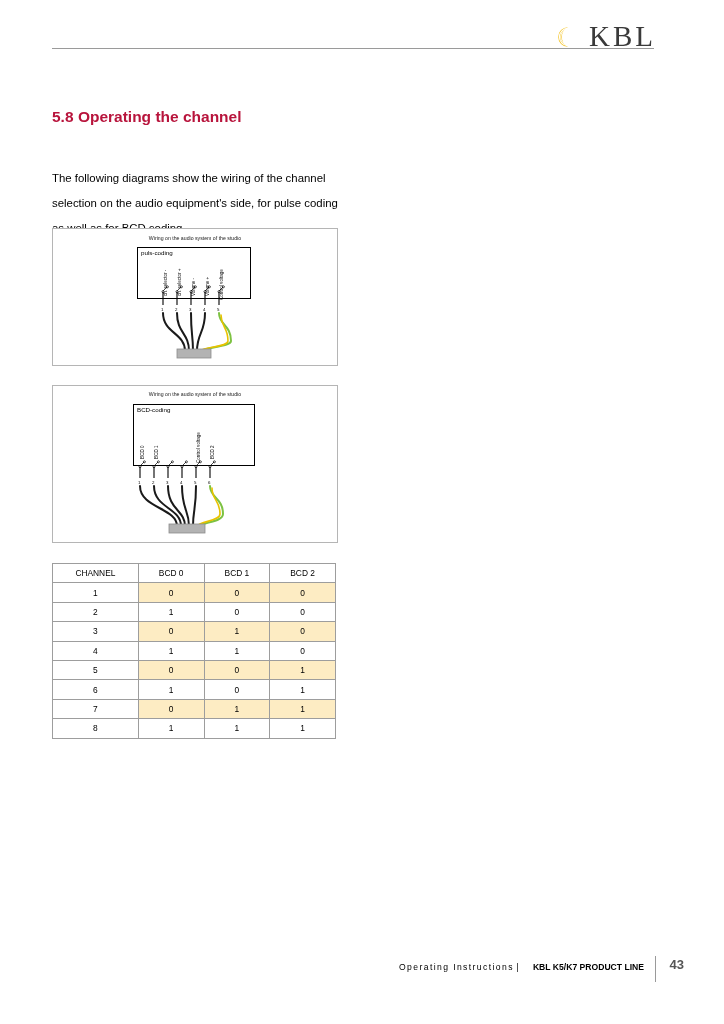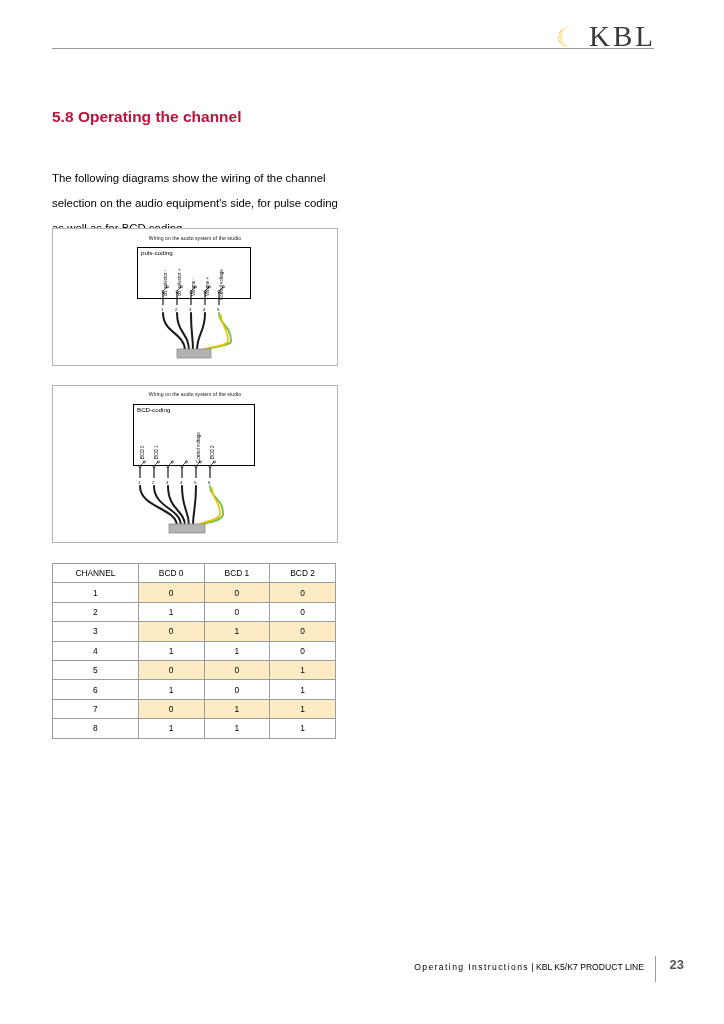--- a/index.html
+++ b/index.html
@@ -168,21 +168,22 @@
     top: 4px;
     font-size: 8.6px;
     color: #000;
     white-space: nowrap;
   }
   .footer-text .spaced {
     letter-spacing: 1.4px;
     margin-top: 36px;
   }
   .footer-text .bold {
-    font-weight: normal;
+    font-weight: bold;
+    margin-left: 12px;
   }
   .footer-sep {
     position: absolute;
     right: 68px;
     top: -2px;
     width: 1px;
     height: 26px;
     background: #9a9a9a;
   }
   .page-num {
@@ -412,14 +413,14 @@
   </table>
 </div>
 
 <div class="footer">
   <div class="footer-text">
     <span class="spaced">Operating Instructions</span>
     <span>|</span>
     <span class="bold">KBL K5/K7 PRODUCT LINE</span>
   </div>
   <div class="footer-sep"></div>
-  <div class="page-num">23</div>
+  <div class="page-num">43</div>
 </div>
 
 </body></html>

